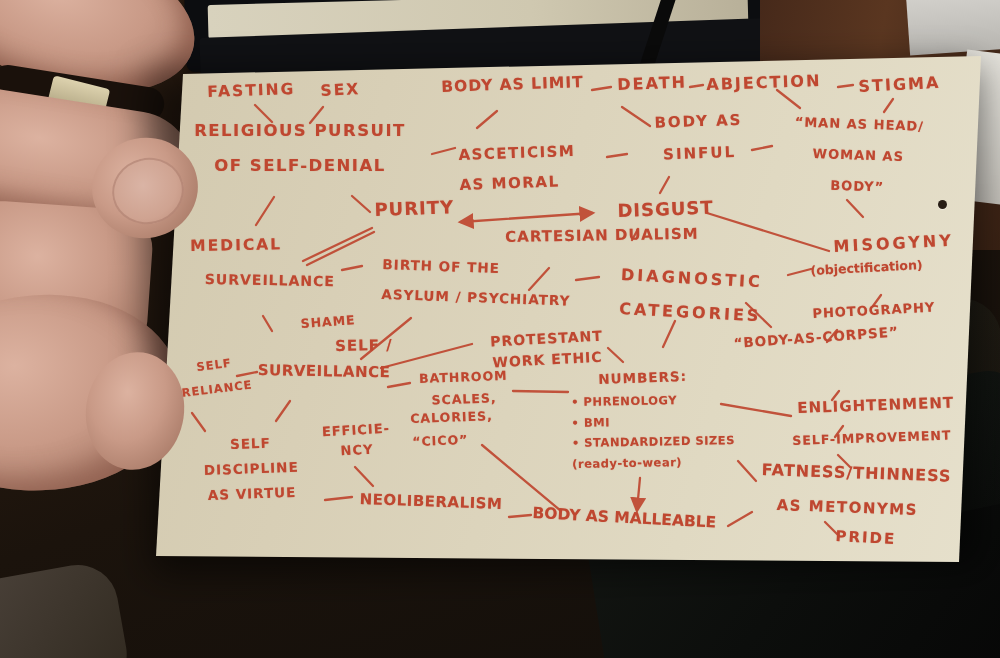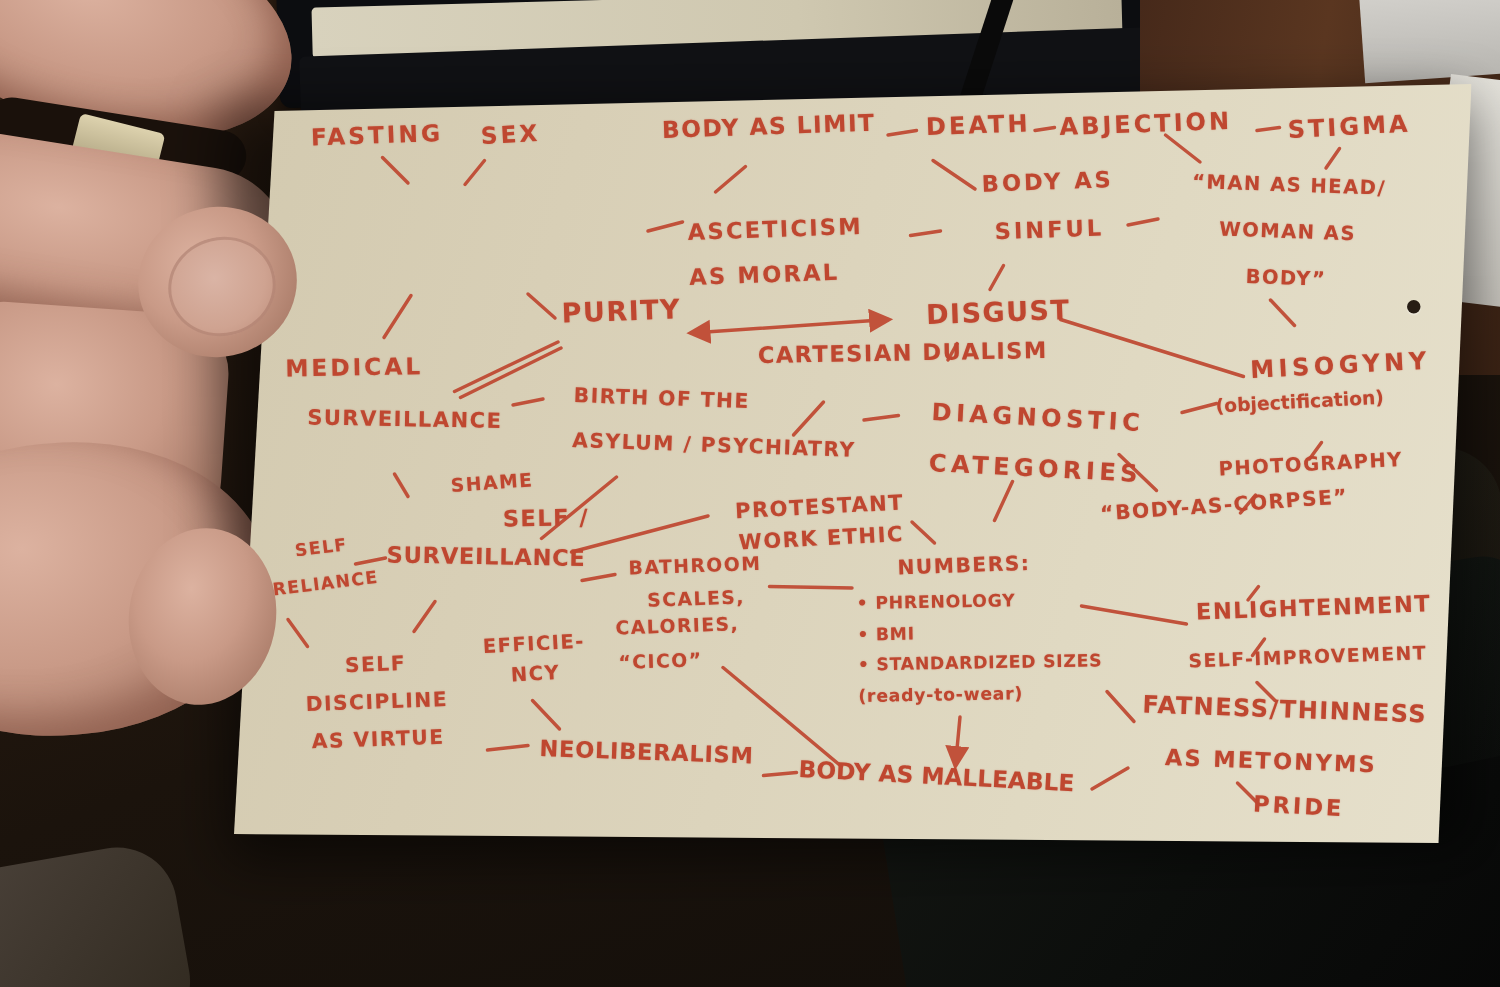--- a/index.html
+++ b/index.html
@@ -128,20 +128,22 @@
     <line x1="728" y1="526" x2="752" y2="512"></line>
     <line x1="355" y1="467" x2="373" y2="486"></line>
     <line x1="325" y1="500" x2="352" y2="497"></line>
     <line x1="509" y1="517" x2="531" y2="515" stroke-width="3.6"></line>
     <line x1="192" y1="413" x2="205" y2="431"></line>
     <line x1="276" y1="421" x2="290" y2="401"></line>
   </svg>
 
   <div class="node" style="left:207px;top:82px;font-size:15.5px;letter-spacing:2px;transform:rotate(-2deg);">FASTING</div>
   <div class="node" style="left:320px;top:81px;font-size:15.5px;letter-spacing:2px;transform:rotate(-3deg);">SEX</div>
+  <div class="node ctr" style="left:186px;top:114px;width:228px;font-size:16.5px;line-height:2.1;transform:rotate(0deg);">RELIGIOUS PURSUIT
+OF SELF-DENIAL</div>
   <div class="node" style="left:441px;top:77px;font-size:15.5px;letter-spacing:1px;transform:rotate(-2deg);">BODY AS LIMIT</div>
   <div class="node" style="left:617px;top:74px;font-size:16px;letter-spacing:2px;transform:rotate(-2deg);">DEATH</div>
   <div class="node" style="left:706px;top:74px;font-size:16px;letter-spacing:2px;transform:rotate(-2deg);">ABJECTION</div>
   <div class="node" style="left:858px;top:76px;font-size:16px;letter-spacing:2px;transform:rotate(-3deg);">STIGMA</div>
   <div class="node ctr" style="left:785px;top:106px;width:150px;font-size:13px;line-height:2.4;letter-spacing:1px;transform:rotate(2deg);">“MAN AS HEAD/
 WOMAN AS
 BODY”</div>
   <div class="node" style="left:458px;top:140px;font-size:15px;line-height:2.0;transform:rotate(-2deg);">ASCETICISM
 AS MORAL</div>
   <div class="node ctr" style="left:648px;top:108px;width:100px;font-size:15px;line-height:2.1;letter-spacing:2px;transform:rotate(-2deg);">BODY AS

